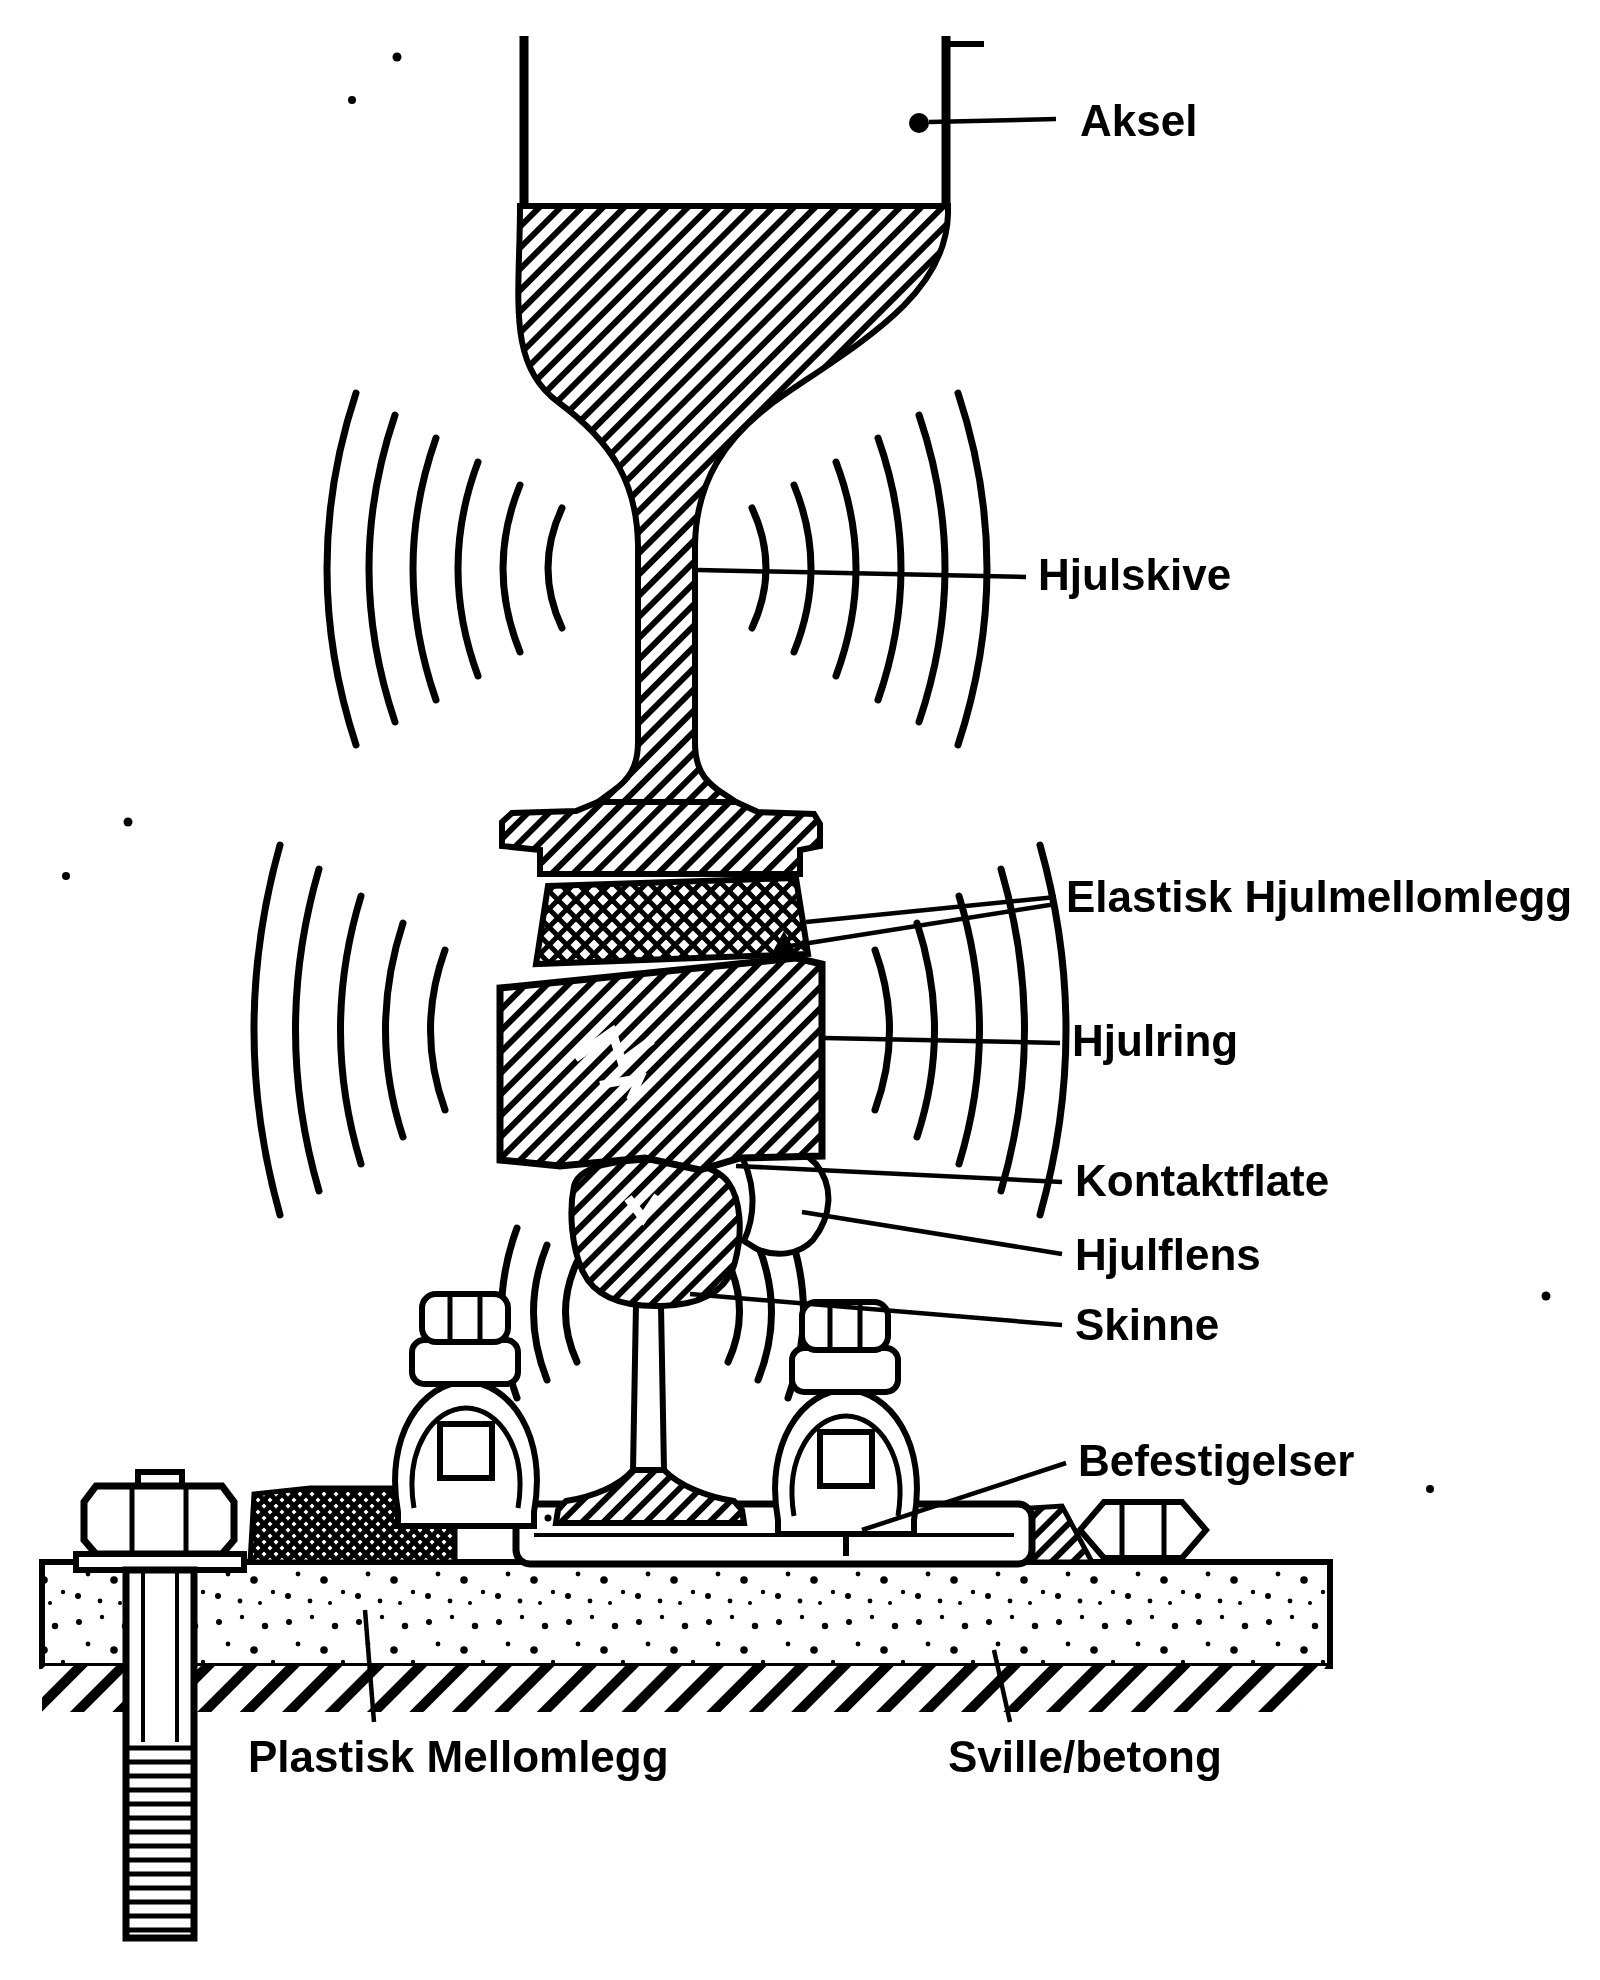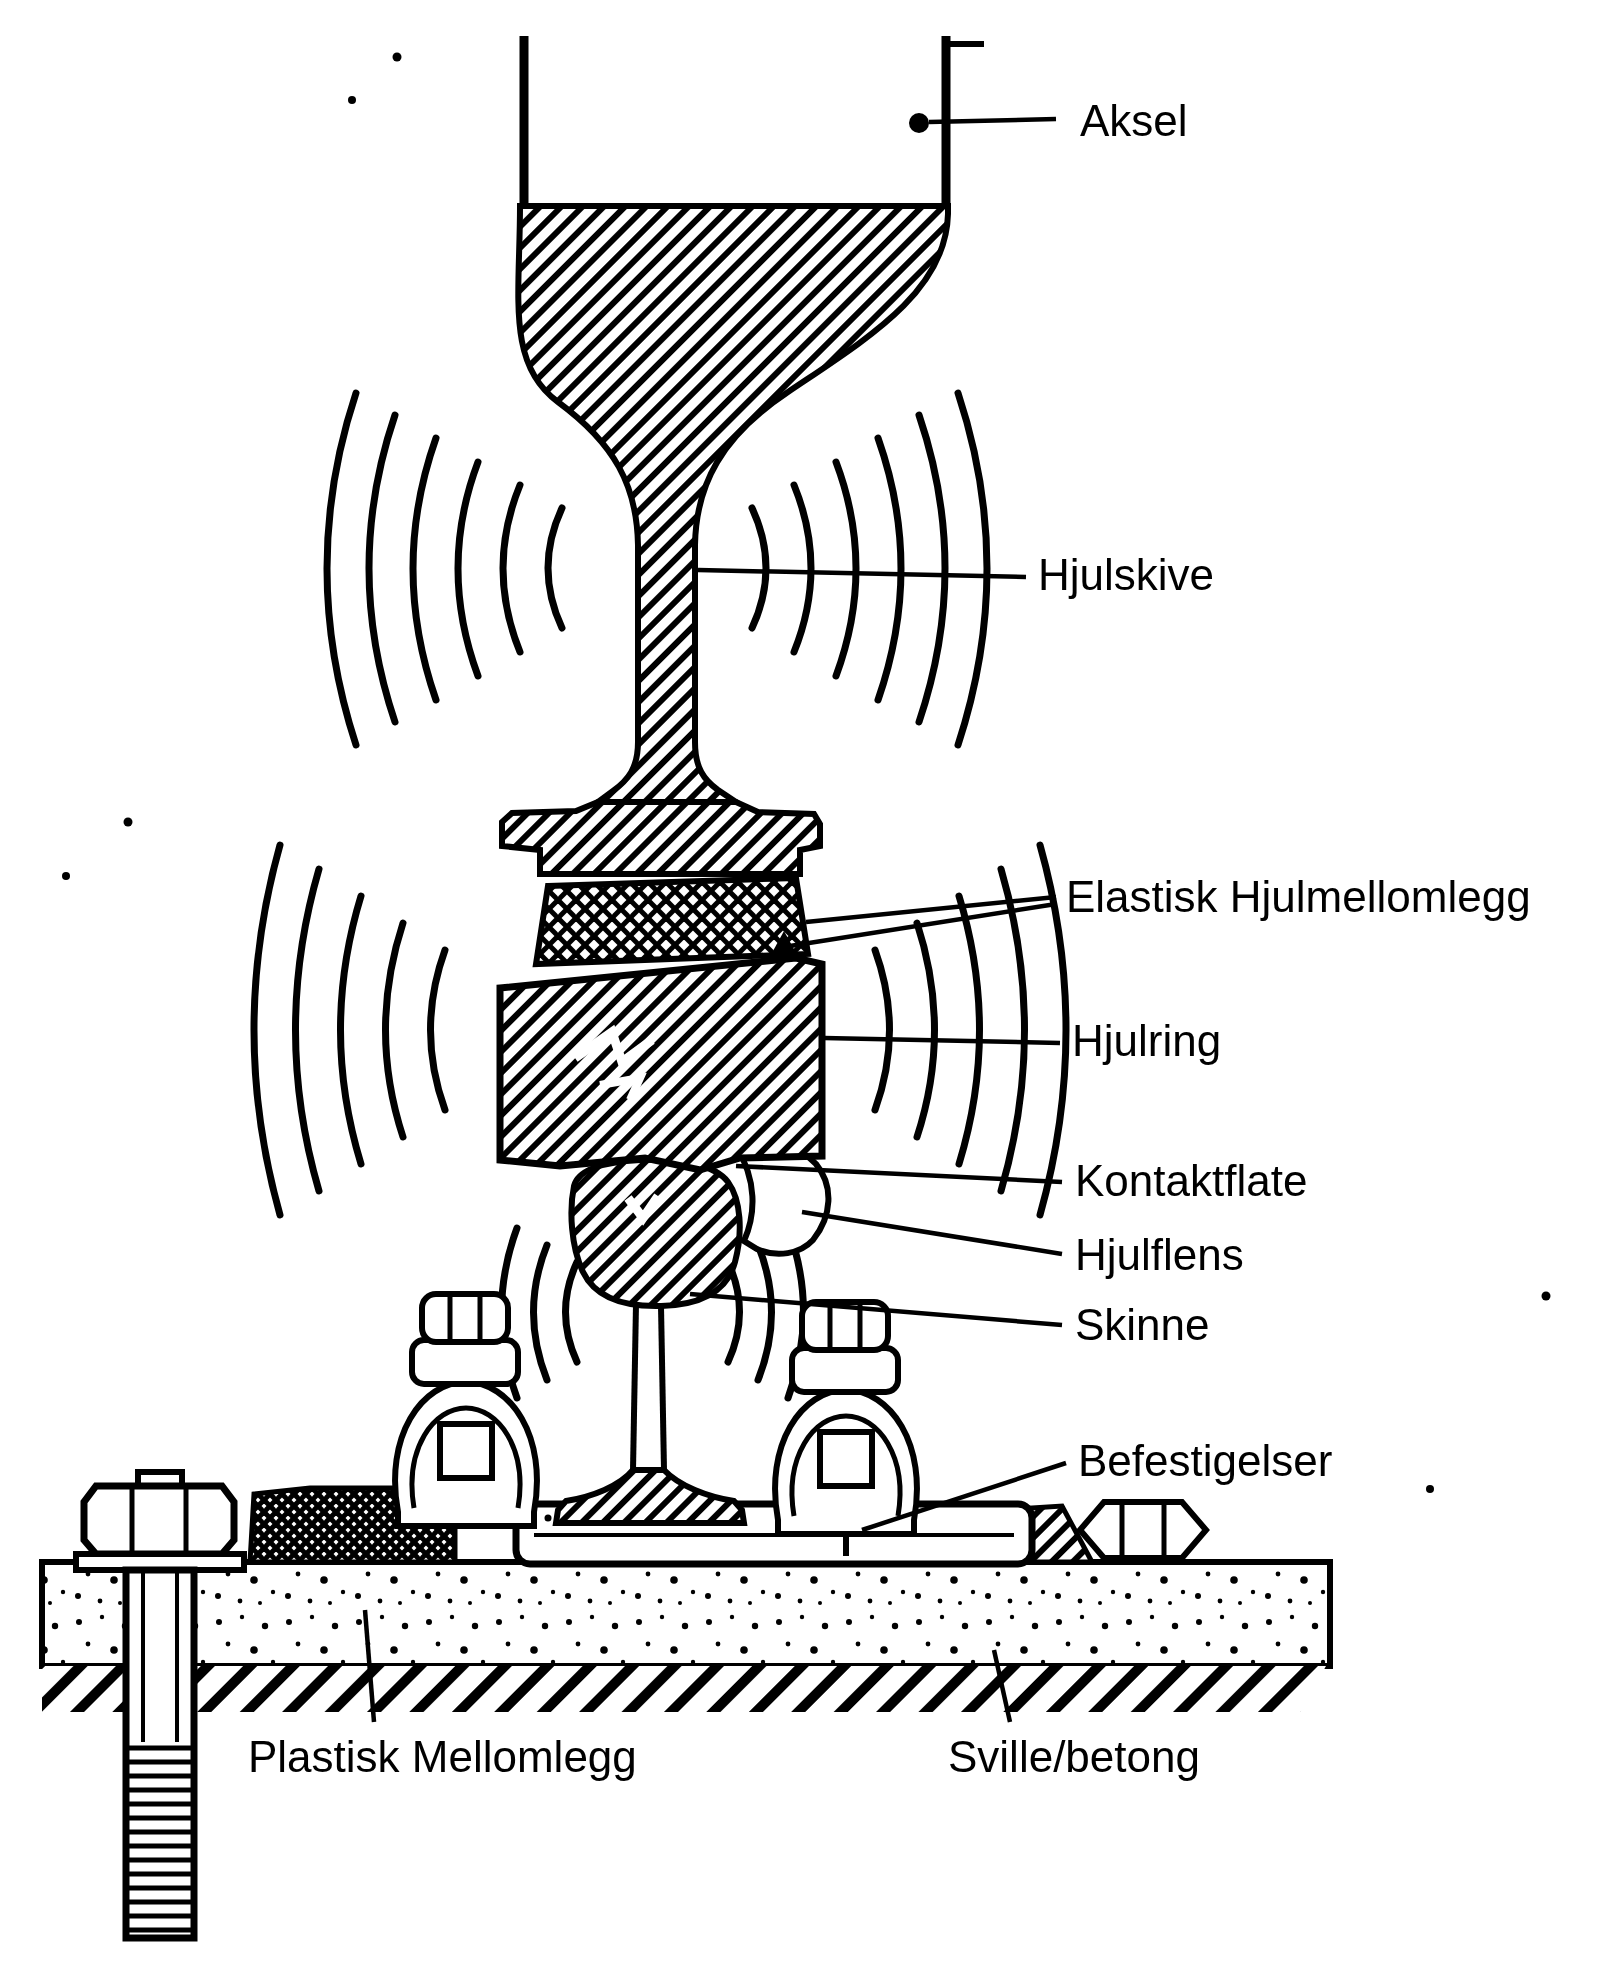--- a/index.html
+++ b/index.html
@@ -1,16 +1,16 @@
 <!DOCTYPE html>
 <html><head>
 <meta charset="utf-8">
 <style>
   html,body{margin:0;padding:0;background:#ffffff;}
-  .page{width:1600px;height:1980px;position:relative;background:#ffffff;overflow:hidden;}
+  .page{width:1600px;height:1980px;position:relative;background:#ffffff;overflow:hidden;font-weight:bold;}
   svg{display:block;}
   .lbl{font-family:"Liberation Sans",sans-serif;font-size:44px;fill:#000;}
   .lead{stroke:#000;stroke-width:4.5;fill:none;}
 </style>
 </head>
 <body>
 
 <div class="page">
 <svg width="1600" height="1980" viewBox="0 0 1600 1980">
   <defs>

